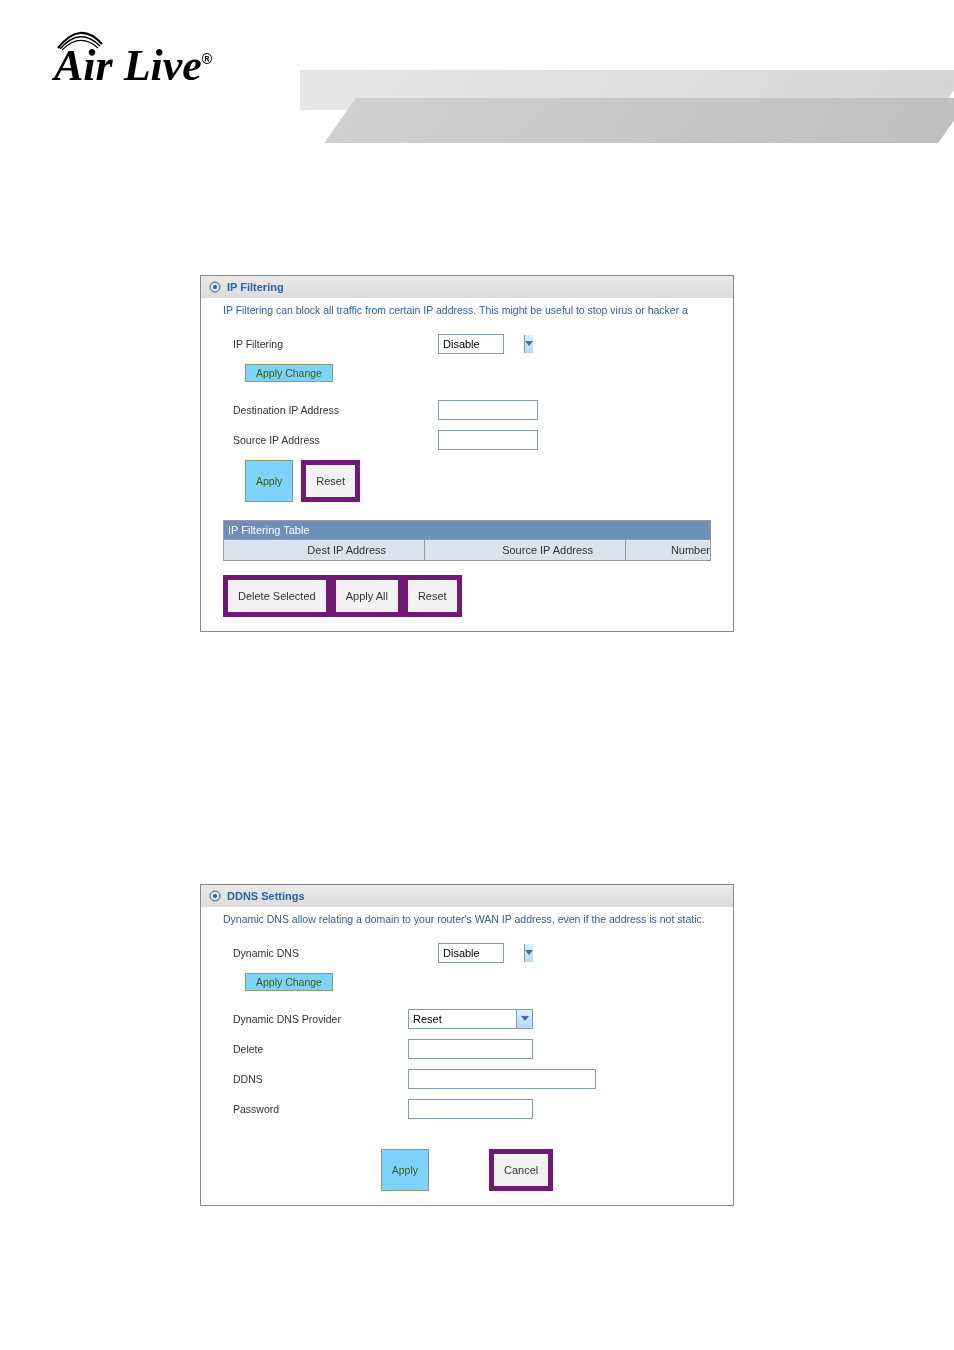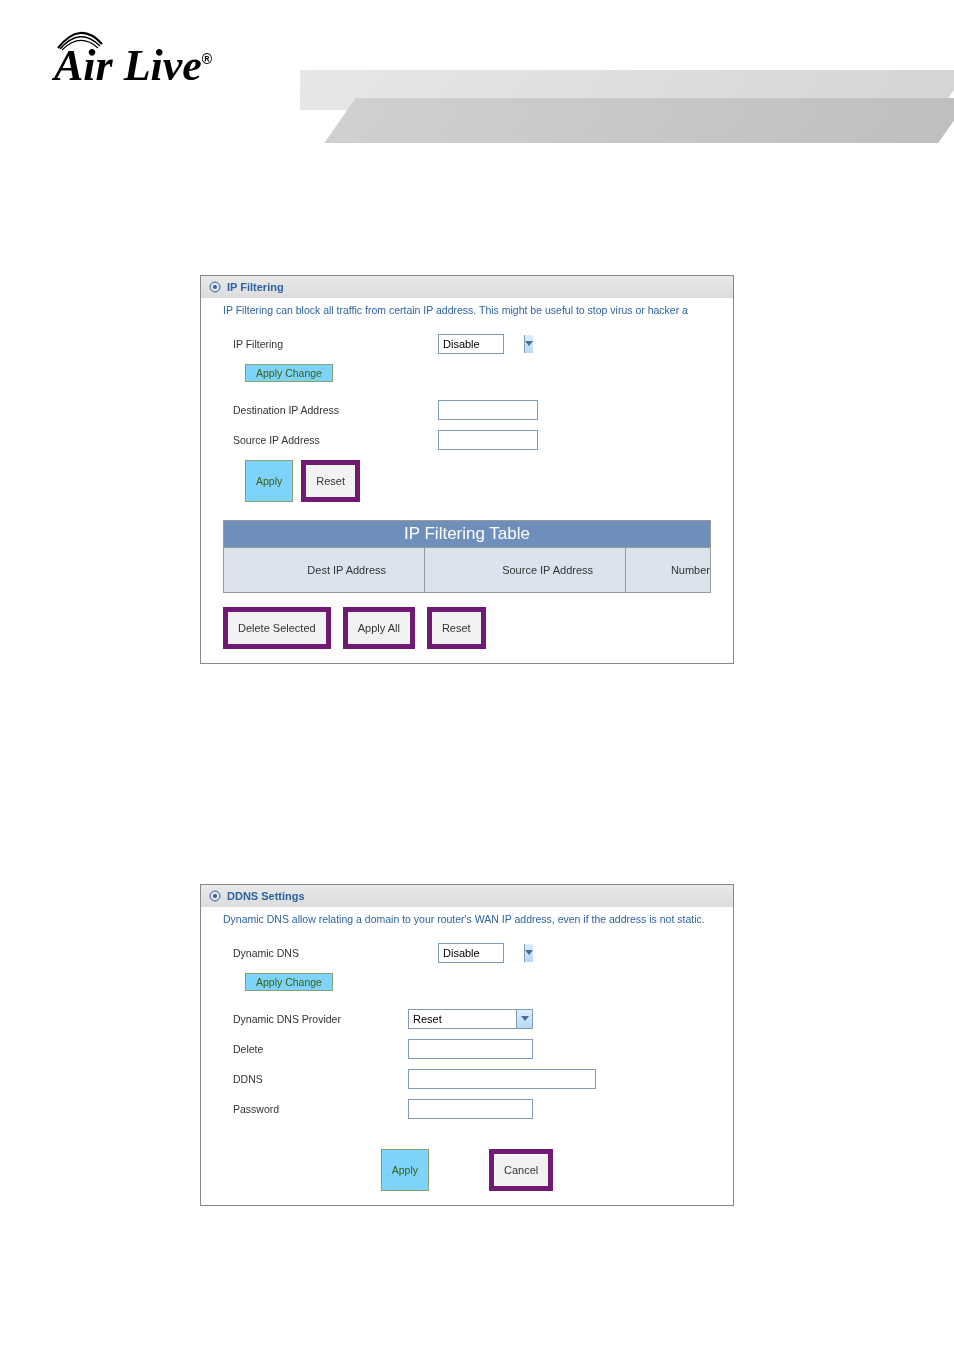--- a/index.html
+++ b/index.html
@@ -157,47 +157,47 @@
     padding: 10px 10px;
     cursor: pointer;
   }
   .tbl {
     margin: 0 22px 10px 22px;
   }
   .tbl-title {
     border: 1px solid #999;
     background: #6d8fb9;
     color: #fff;
-    text-align: center;
+    text-align: left;
     padding: 3px 4px;
-    font-size: 17px;
+    font-size: 11px;
   }
   .tbl-head {
     display: flex;
     border-left: 1px solid #999;
     border-right: 1px solid #999;
     border-bottom: 1px solid #999;
     background: #dbe3ee;
   }
   .th {
     text-align: center;
-    padding: 16px 0;
+    padding: 4px 0;
     font-size: 11px;
     color: #333;
     border-right: 1px solid #999;
     margin-left: 45px;
   }
   .th:last-child { border-right: none; }
   .th1 { width: 196px; }
   .th2 { width: 195px; }
   .th3 { flex: 1; }
   .btn-bar {
     padding: 4px 22px 14px 22px;
     display: flex;
-    gap: 12px;
+    gap: 0;
   }
   .ddns-btn-bar {
     display: flex;
     justify-content: center;
     gap: 60px;
     padding: 6px 0 14px 0;
   }
 </style>
 </head>
 <body>

